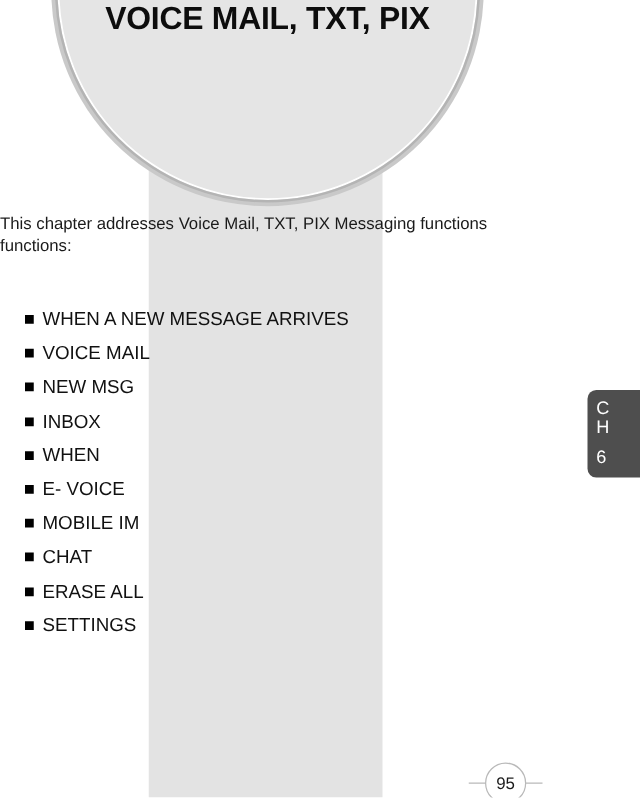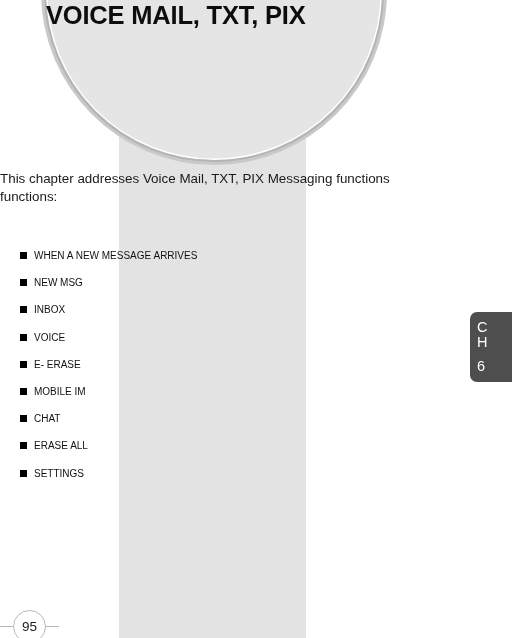--- a/index.html
+++ b/index.html
@@ -39,21 +39,21 @@
     box-shadow: 0 0 0 1.5px #ffffff inset, 0 0 0 3px #c9c9c9;
     z-index: 2;
     box-sizing: border-box;
   }
   #banner-title {
     position: absolute;
     left: 46px;
     top: 0px;
     width: 336px;
     z-index: 4;
-    text-align: left;
+    text-align: center;
     font-size: 25.5px;
     line-height: 31px;
     font-weight: bold;
     color: #0d0d0d;
     letter-spacing: -0.2px;
   }
 
   
   #intro-text {
     position: absolute;
@@ -73,21 +73,21 @@
     width: 300px;
     z-index: 5;
     margin: 0;
     padding: 0;
     list-style: none;
   }
   #feature-list li {
     position: relative;
     height: 27.2px;
     padding-left: 14px;
-    font-size: 10px;
+    font-size: 15px;
     line-height: 17px;
     color: #111111;
     white-space: nowrap;
   }
   #feature-list li .bullet-square {
     position: absolute;
     left: 0;
     top: 5px;
     width: 7px;
     height: 7px;
@@ -125,21 +125,21 @@
   
   #page-number-wrap {
     position: absolute;
     left: 0;
     top: 615px;
     width: 434px;
     height: 23px;
     z-index: 7;
     display: flex;
     align-items: center;
-    justify-content: flex-start;
+    justify-content: flex-end;
   }
   #page-number-rule-left,
   #page-number-rule-right {
     width: 14px;
     height: 1px;
     background: #b9b9b9;
   }
   #page-number-badge {
     width: 33px;
     height: 33px;
@@ -166,24 +166,25 @@
   <div>VOICE MAIL, TXT, PIX</div>
 </div>
 
 <div id="intro-text">
   <div>This chapter addresses Voice Mail, TXT, PIX Messaging functions</div>
   <div>functions:</div>
 </div>
 
 <ul id="feature-list">
     <li><span class="bullet-square"></span><span>WHEN A NEW MESSAGE ARRIVES</span></li>
+    <li><span class="bullet-square"></span><span>VOICE MAIL</span></li>
     <li><span class="bullet-square"></span><span>NEW MSG</span></li>
     <li><span class="bullet-square"></span><span>INBOX</span></li>
-    <li><span class="bullet-square"></span><span>VOICE</span></li>
-    <li><span class="bullet-square"></span><span>E- ERASE</span></li>
+    <li><span class="bullet-square"></span><span>WHEN</span></li>
+    <li><span class="bullet-square"></span><span>E- VOICE</span></li>
     <li><span class="bullet-square"></span><span>MOBILE IM</span></li>
     <li><span class="bullet-square"></span><span>CHAT</span></li>
     <li><span class="bullet-square"></span><span>ERASE ALL</span></li>
     <li><span class="bullet-square"></span><span>SETTINGS</span></li>
   </ul>
 
 <div id="chapter-tab">
   <span class="tab-line">C</span>
   <span class="tab-line">H</span>
   <span class="tab-num">6</span>

